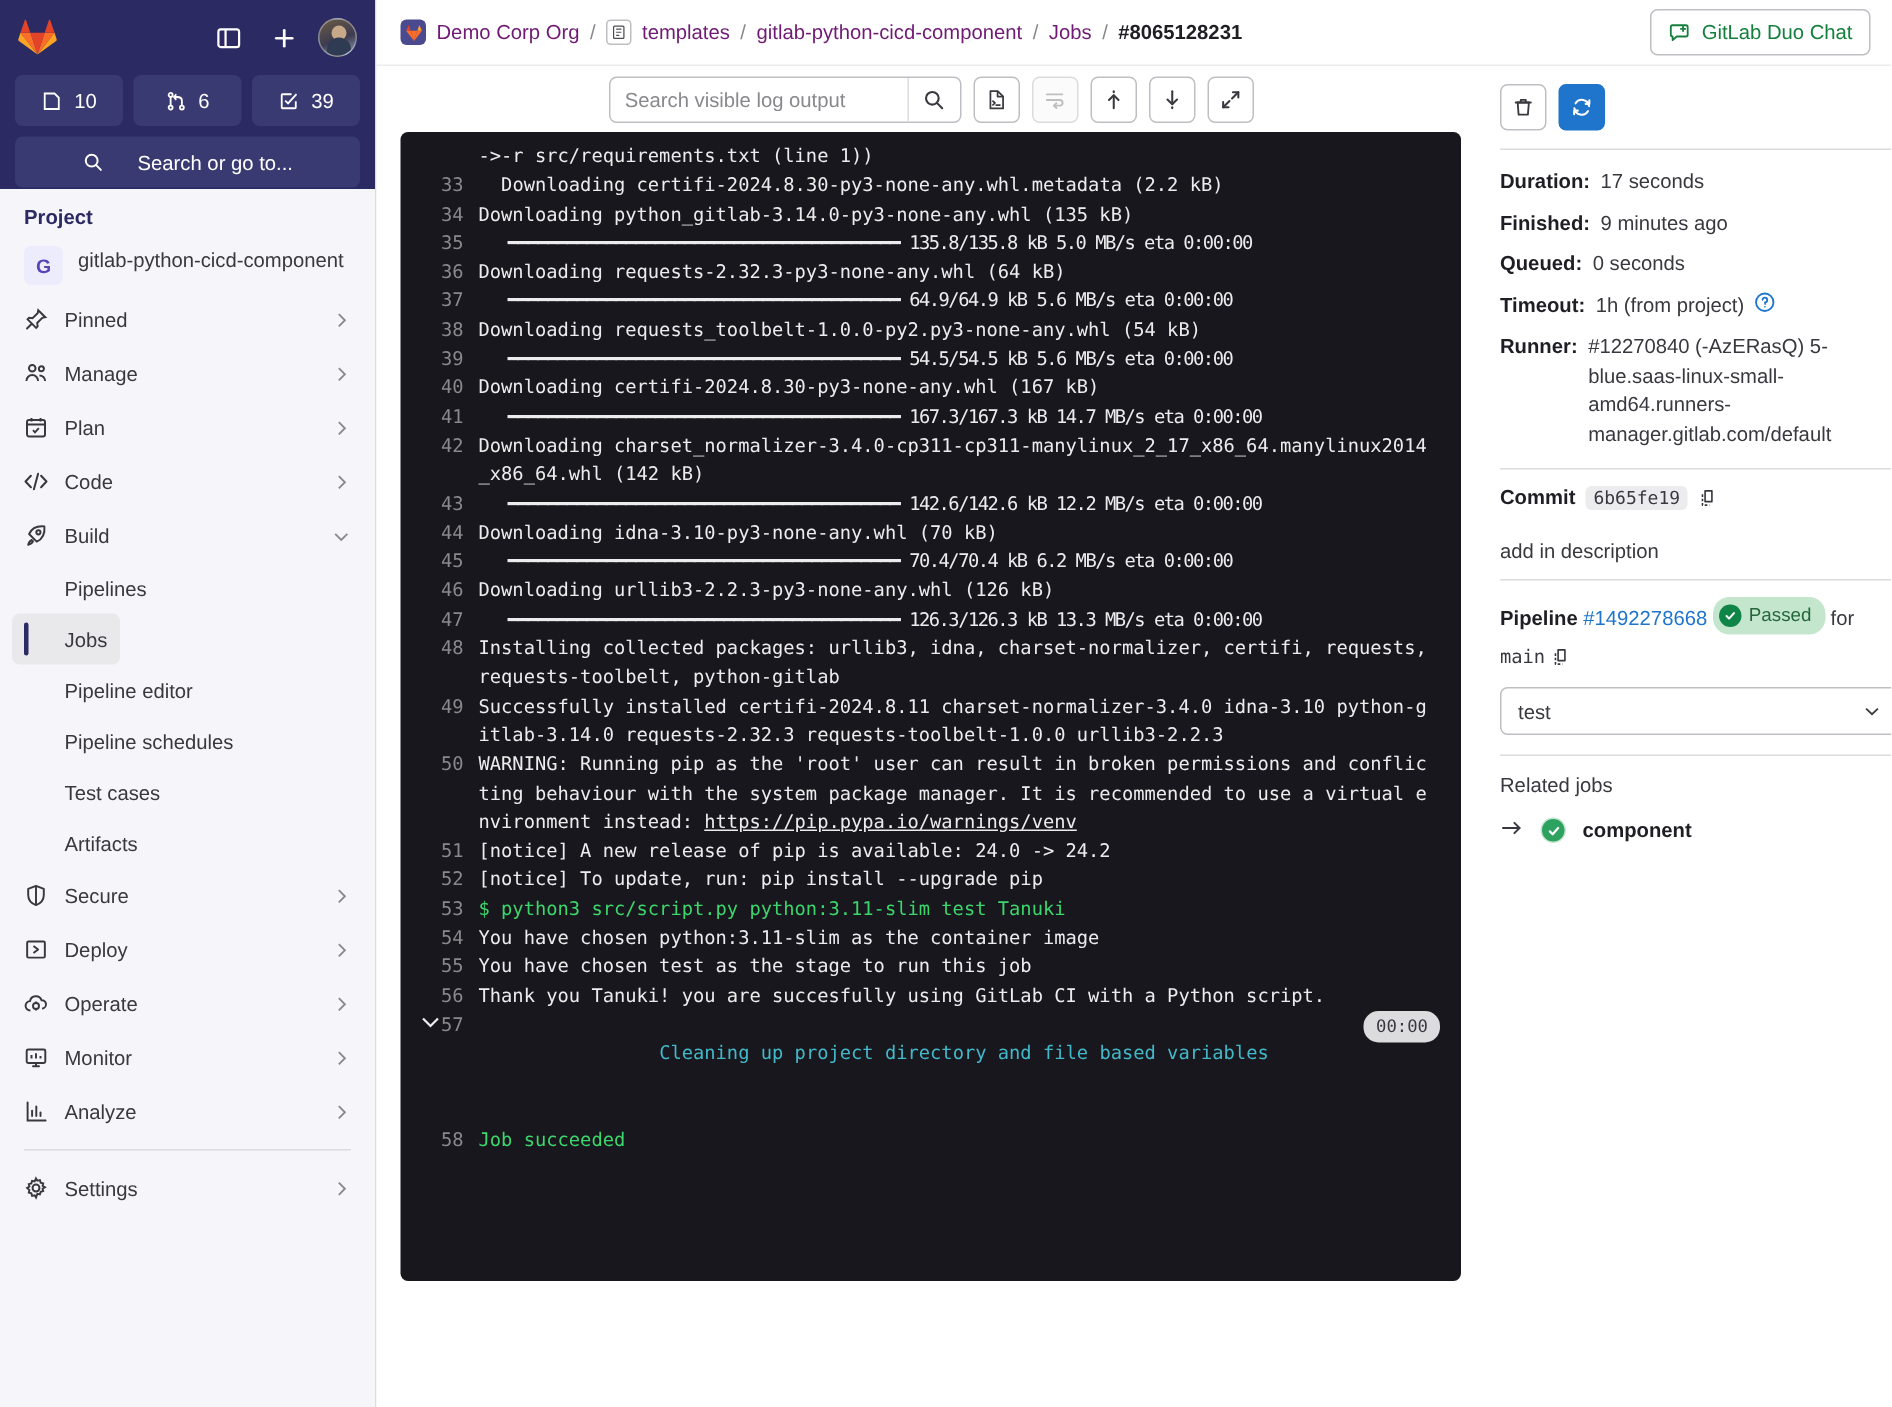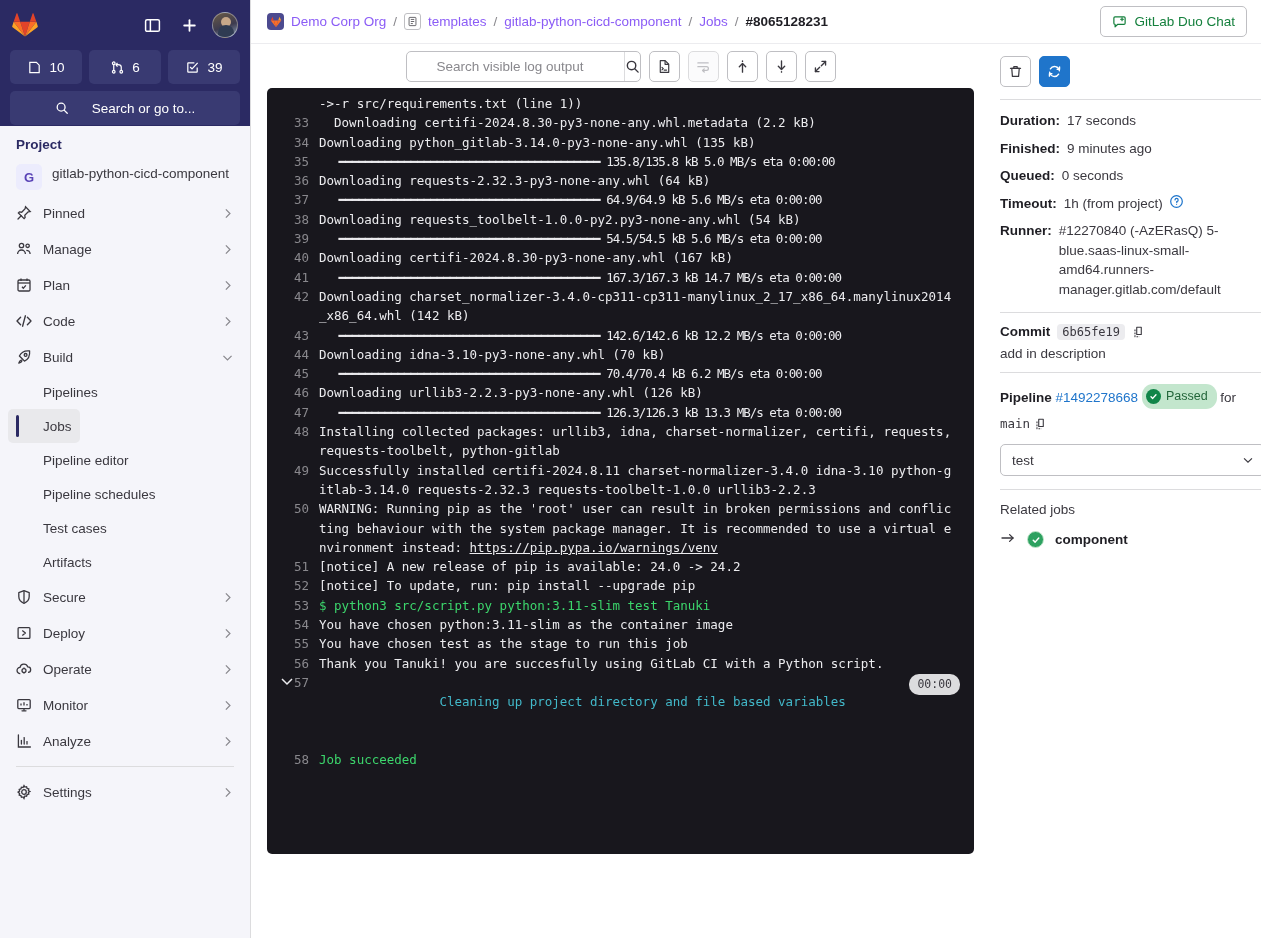--- a/index.html
+++ b/index.html
@@ -108,21 +108,21 @@
 
   
   .main { flex: 1; display: flex; flex-direction: column; min-width:0; height:938px; }
   .topbar {
     height: 44px; flex: 0 0 44px;
     display: flex; align-items: center; justify-content: space-between;
     padding: 0 14px 0 16px;
     background: #fff; border-bottom: 1px solid #ececef;
   }
   .crumbs { display: flex; align-items: center; gap: 7px; font-size: 13.5px; color: #3a383f; min-width:0;}
-  .crumb { color: #8b5cf6; cursor: pointer; white-space: nowrap; }
+  .crumb { color: #701a75; cursor: pointer; white-space: nowrap; }
   .crumb.current { font-weight: 700; color: #1f1e24; }
   .crumb-sep { color: #89888d; }
   .org-badge {
     width: 17px; height: 17px; border-radius: 4px; background: #4c4a8f;
     display:flex; align-items:center; justify-content:center; flex:0 0 17px;
   }
   .tmpl-badge {
     width: 17px; height: 17px; border-radius: 3px; border: 1px solid #bfbfc3;
     display:flex; align-items:center; justify-content:center; flex:0 0 17px;
     color:#4d4b51;
@@ -141,21 +141,20 @@
   .logtools {
     height: 44px; flex: 0 0 44px;
     display: flex; align-items: center; justify-content: center; gap: 8px;
     padding: 0 16px;
   }
   .searchbox {
     display: flex; align-items: center;
     width: 235px; height: 31px;
     border: 1px solid #bfbfc3; border-radius: 5px; overflow: hidden;
     background: #fff;
-    padding-left: 20px;
   }
   .searchbox input {
     flex: 1; border: none; outline: none; height: 29px;
     padding: 0 10px; font-size: 13.5px; color: #3a383f;
     font-family: "Liberation Sans", sans-serif; background: transparent;
   }
   .searchbox input::placeholder { color: #89888d; }
   .search-go {
     width: 35px; height: 29px; border-left: 1px solid #dcdcde;
     display: flex; align-items: center; justify-content: center;
@@ -221,21 +220,21 @@
     width: 31px; height: 31px; border-radius: 5px;
     display: flex; align-items: center; justify-content: center; cursor: pointer;
   }
   .rp-btn.outline { border: 1px solid #bfbfc3; background: #fff; color:#3a383f; }
   .rp-btn.primary { background: #1f75cb; color: #fff; border: 1px solid #1f75cb; }
   .rp-hr { height: 1px; background: #dcdcde; margin: 0 0 11px 0; }
   .kv { display: flex; margin-bottom: 8px; line-height: 1.45; }
   .kv .k { font-weight: 700; color: #1f1e24; flex: 0 0 auto; margin-right: 7px; white-space: nowrap; }
   .kv .v { color: #3a383f; }
   .help-ico { color: #1f75cb; margin-left: 6px; vertical-align: -2px; cursor:pointer; }
-  .commit-line { display: flex; align-items: center; gap: 7px; margin-bottom: 6px; }
+  .commit-line { display: flex; align-items: center; gap: 7px; margin-bottom: 20px; }
   .sha {
     font-family: "DejaVu Sans Mono","Liberation Mono",monospace;
     font-size: 12px; background: #ececef; color: #3a383f;
     border-radius: 4px; padding: 1px 5px;
   }
   .copy-ico { color: #3a383f; cursor: pointer; }
   .commit-title { color: #3a383f; margin-bottom: 11px; }
   .pipeline-line { line-height: 1.9; }
   .pl-link { color: #1f75cb; cursor: pointer; }
   .badge-passed {

